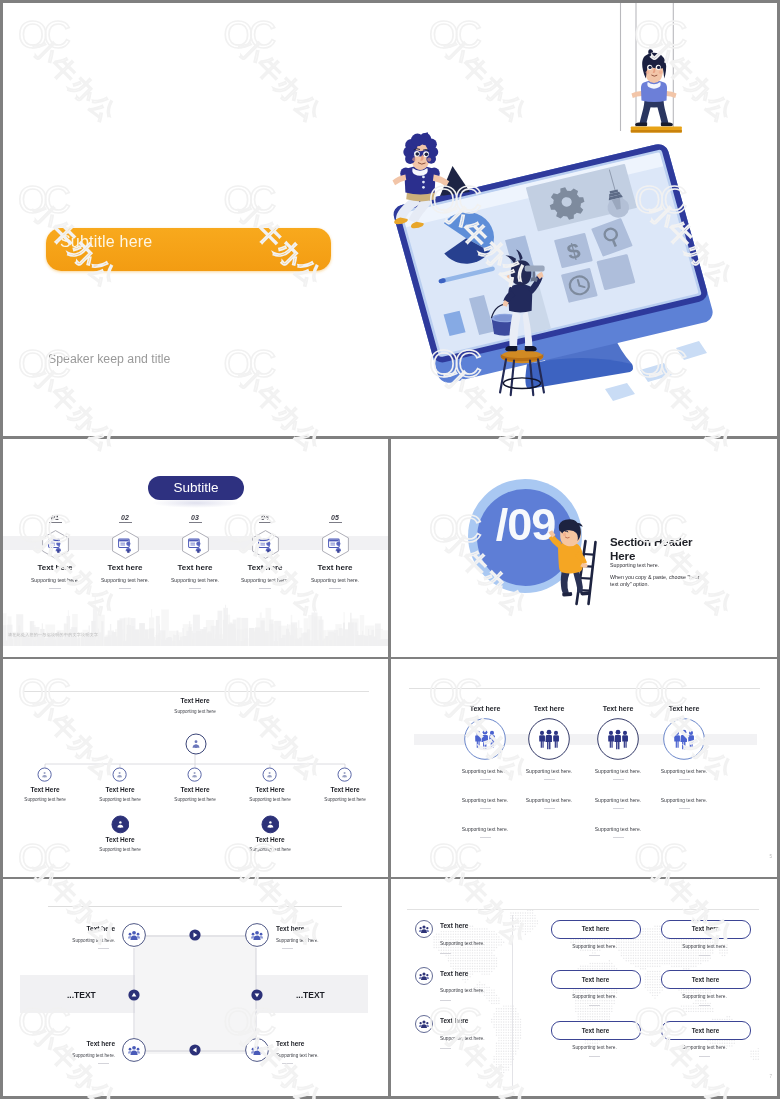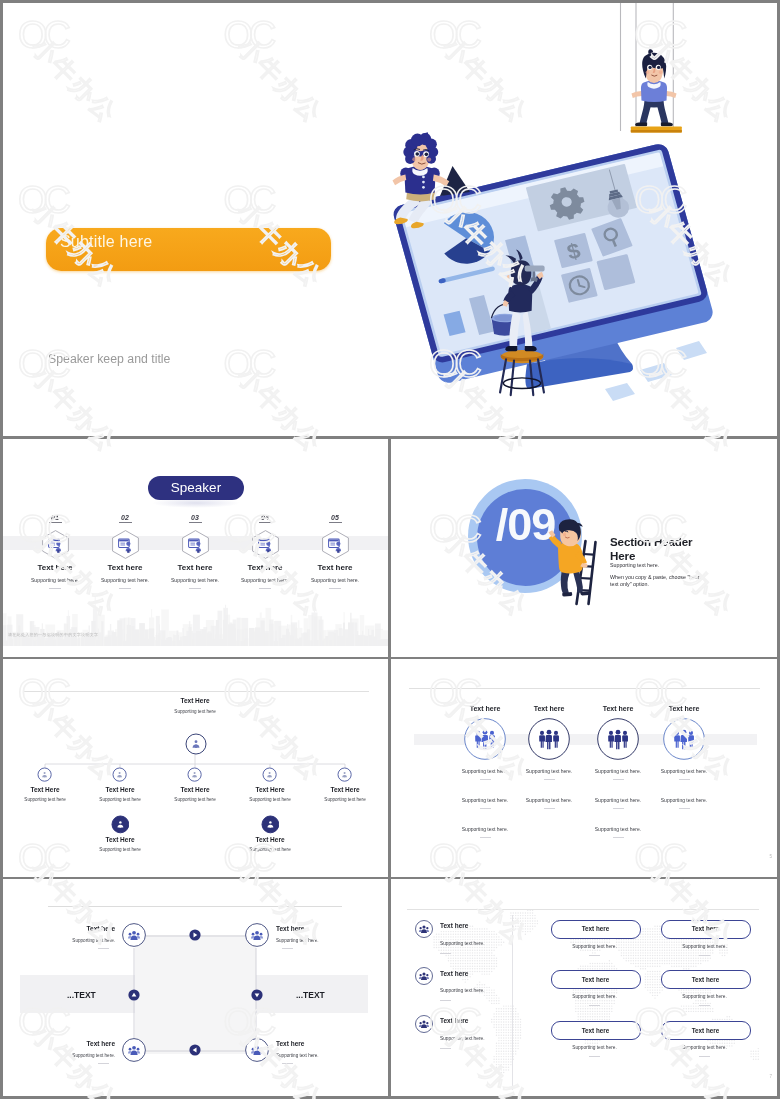--- a/index.html
+++ b/index.html
@@ -311,21 +311,21 @@
         <path d="M250 370 l24 -7 l8 12 l-24 7 z"></path>
         <path d="M286 348 l23 -7 l8 12 l-23 7 z"></path>
       </g>
     </svg>
   </div>
 
   <div class="slide" id="s2">
     <div class="abs band"></div>
     <div class="abs ctshadow"></div>
     <div class="abs ctpill">
-      <span>Speaker</span>
+      <span>Subtitle</span>
     </div>
     <div id="s2items">
         <div class="num" style="left:35px;top:514px">01</div>
         <div class="numline" style="left:48.5px;top:522px"></div>
         <div class="hex" style="left:41.5px;top:530px"><svg viewBox="0 0 27 29" width="27" height="29">
             <polygon points="13.5,0.6 26.4,7.9 26.4,21.1 13.5,28.4 0.6,21.1 0.6,7.9" fill="#fff" stroke="#9a9aa6" stroke-width="0.8"></polygon>
             <g transform="translate(6.6,9.0) scale(0.92)">
               <rect x="0" y="0" width="11.5" height="9.2" rx="1" fill="#fff" stroke="#4d5ab8" stroke-width="1.1"></rect>
               <rect x="0.6" y="0.6" width="10.3" height="2" fill="#4d5ab8"></rect>
               <rect x="2" y="4" width="5" height="1" fill="#6d79c8"></rect>

